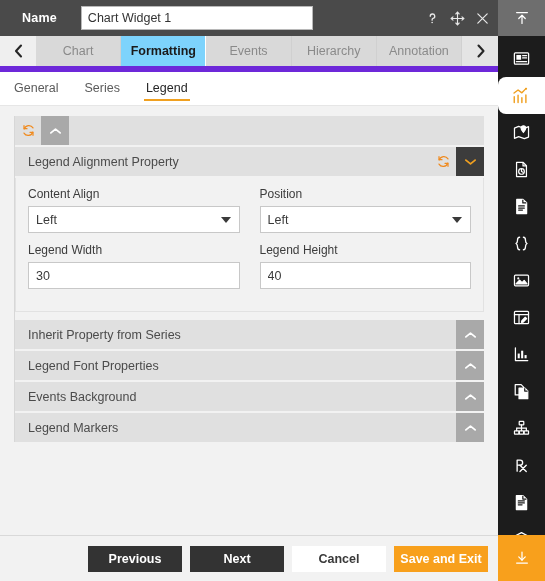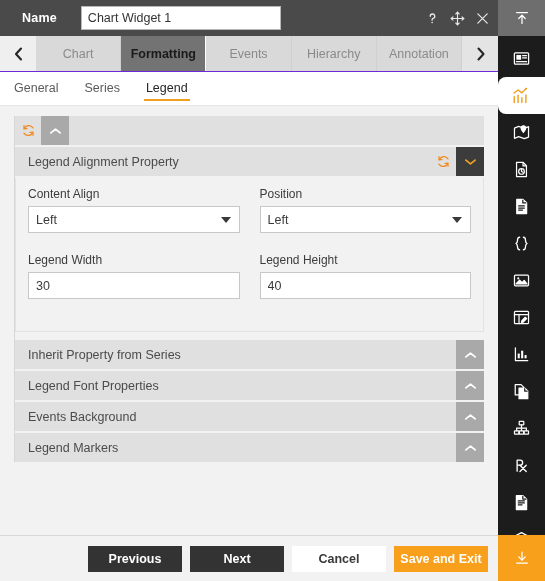--- a/index.html
+++ b/index.html
@@ -31,21 +31,21 @@
     display: flex; align-items: center;
     padding: 0 0 0 22px;
     position: relative;
   }
   .titlebar .lbl-name {
     color: #ffffff; font-size: 12.5px; font-weight: bold;
     letter-spacing: .2px;
     margin-right: 24px;
   }
   .name-input {
-    width: 200px; height: 24px;
+    width: 232px; height: 24px;
     background: #ffffff; border: 1px solid #b8b8b8;
     font-family: "Liberation Sans", sans-serif;
     font-size: 12.5px; color: #333;
     padding: 0 6px;
     outline: none;
   }
   .title-icons {
     position: absolute; right: 8px; top: 0; height: 36px;
     display: flex; align-items: center; gap: 9px;
   }
@@ -54,39 +54,39 @@
     display: flex; align-items: center; justify-content: center;
     color: #e8e8e8; cursor: pointer;
   }
   .ticon svg { display:block; }
 
   
   .tabstrip {
     height: 36px; min-height: 36px;
     background: #d9d9d9;
     display: flex; align-items: stretch;
-    border-bottom: 1px solid #6d28d9;
+    border-bottom: 6px solid #6d28d9;
   }
   .tab-arrow {
     width: 36px;
     display: flex; align-items: center; justify-content: center;
     background: #efefef; cursor: pointer; color: #262626;
   }
   .tab-arrow.right { background: #e4e4e4; }
   .tabs { flex: 1; display: flex; align-items: stretch; }
   .tab {
     flex: 1;
     display: flex; align-items: center; justify-content: center;
     font-size: 12.5px; color: #8a8a8a;
     background: #d9d9d9;
     cursor: pointer;
     border-right: 1px solid #d0d0d0;
   }
   .tab.active {
-    background: #737373; color: #1a1a1a; font-weight: bold;
+    background: #7dd3fc; color: #1a1a1a; font-weight: bold;
     border-right: 1px solid #ffffff;
   }
 
   
   .subtabs {
     height: 34px; min-height: 34px;
     background: #ffffff;
     display: flex; align-items: center;
     padding-left: 12px; gap: 22px;
     border-bottom: 1px solid #e6e6e6;
@@ -134,21 +134,21 @@
 
   
   .acc-content {
     background: #f2f2f2;
     border: 1px solid #e2e2e2;
     border-top: none;
     padding: 9px 12px 12px 12px;
     margin-bottom: 8px;
   }
   .row { display: flex; gap: 20px; }
-  .field { flex: 1; margin-bottom: 20px; }
+  .field { flex: 1; margin-bottom: 10px; }
   .field-label {
     font-size: 12px; color: #3c3c3c; margin-bottom: 5px; display: block;
   }
   .sel, .txt {
     width: 100%; height: 27px;
     background: #ffffff;
     border: 1px solid #c8c8c8;
     font-family: "Liberation Sans", sans-serif;
     font-size: 12.5px; color: #3a3a3a;
     padding: 12px 7px;

